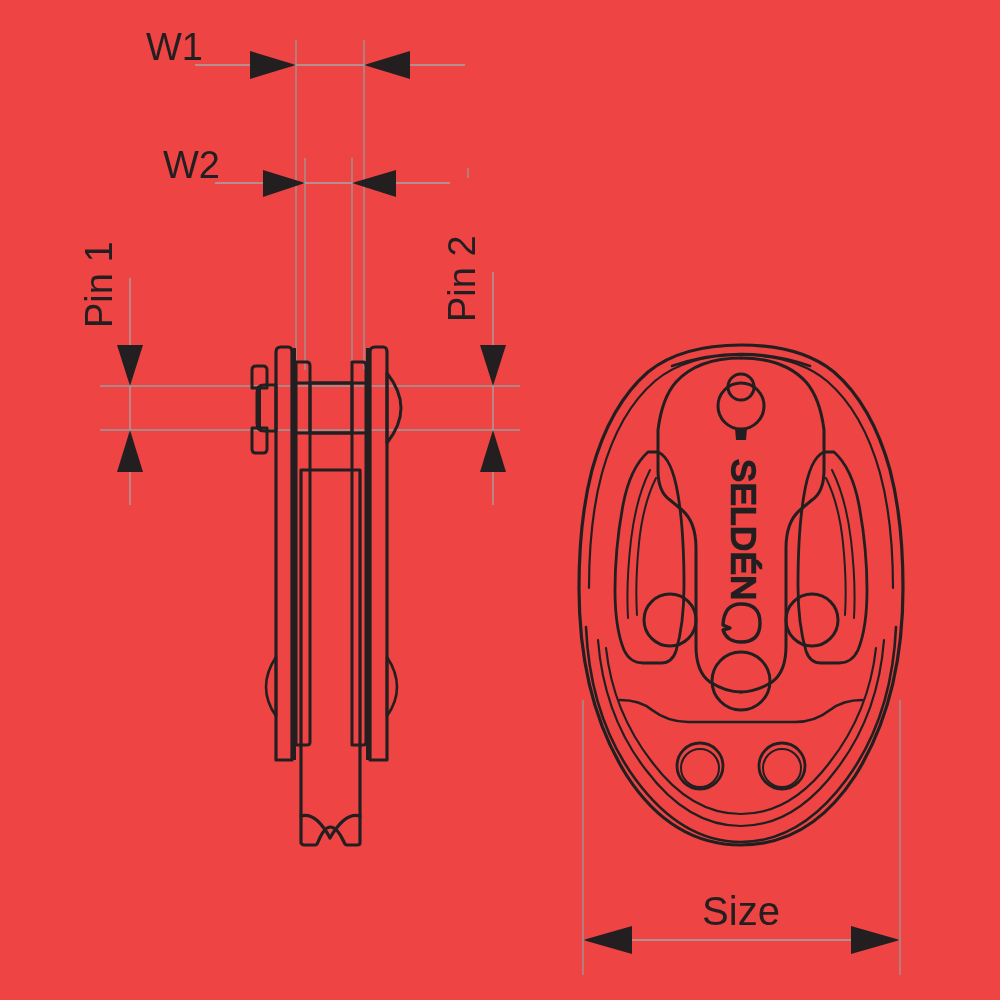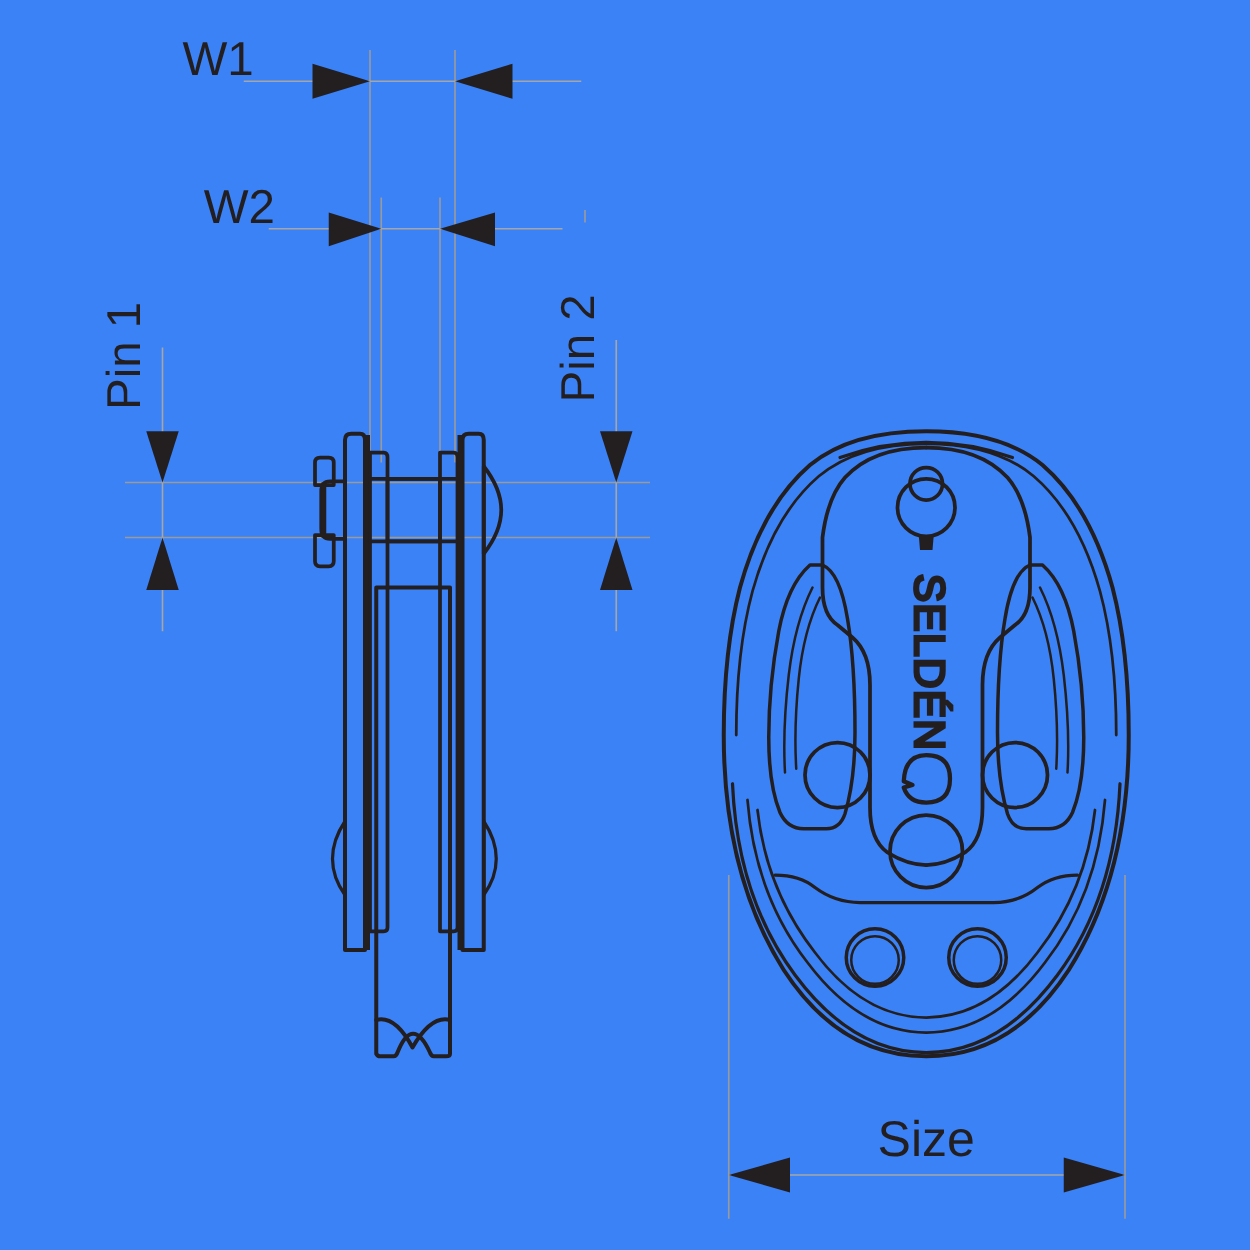--- a/index.html
+++ b/index.html
@@ -11,21 +11,21 @@
   body {
     width: 1000px;
     height: 1000px;
     overflow: hidden;
     font-family: "Liberation Sans", sans-serif;
   }
   #drawing-root {
     position: relative;
     width: 1000px;
     height: 1000px;
-    background: #3b82f6;
+    background: #ef4444;
   }
   svg.canvas {
     position: absolute;
     top: 0;
     left: 0;
     width: 1000px;
     height: 1000px;
     display: block;
   }
   text.dim-label {

